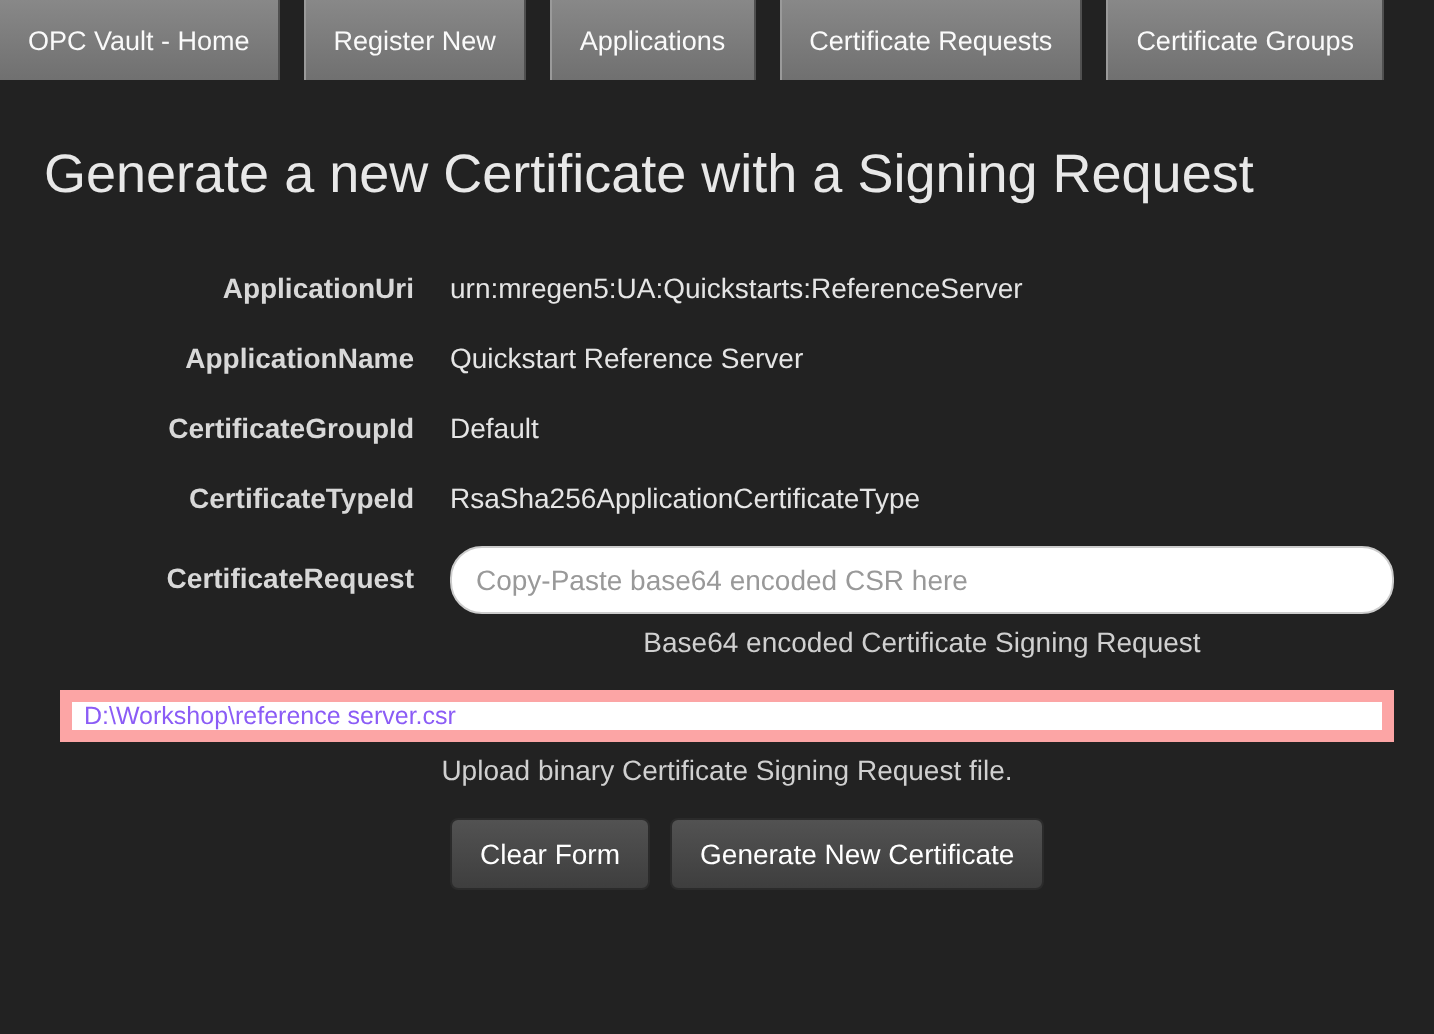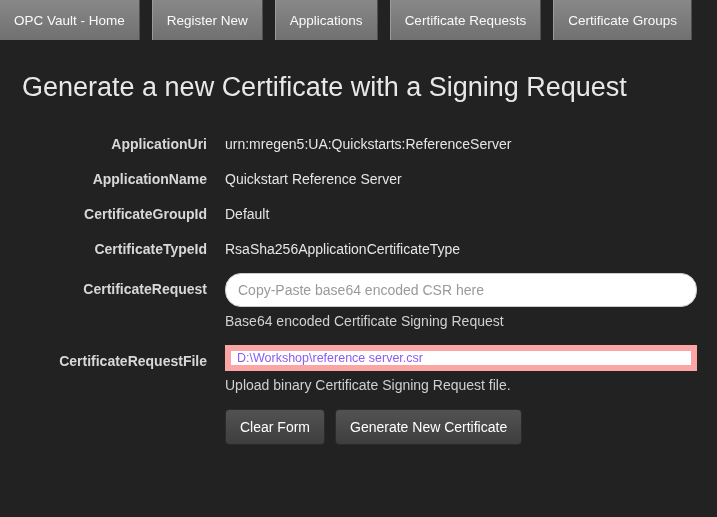--- a/index.html
+++ b/index.html
@@ -87,20 +87,21 @@
     border: 6px solid #fca5a5;
     padding: 3px 6px;
     font-size: 12.5px;
     color: #8b5cf6;
     font-family: Arial, sans-serif;
   }
   .help-text {
     font-size: 14px;
     color: #d0d0d0;
     margin-top: 6px;
+    text-align: center;
   }
   .button-row {
     display: flex;
     gap: 10px;
     margin-left: 195px;
     margin-top: 12px;
   }
   .btn {
     background: linear-gradient(to bottom, #525252, #3e3e3e);
     color: #ffffff;
@@ -150,21 +151,20 @@
 
     <div class="form-row tall-row">
       <div class="row-label">CertificateRequest</div>
       <div class="row-input-col">
         <input type="text" class="text-input" placeholder="Copy-Paste base64 encoded CSR here" style="">
         <div class="help-text">Base64 encoded Certificate Signing Request</div>
       </div>
     </div>
 
     <div class="form-row tall-row">
-      <div class="row-label">CertificateRequestFile</div>
       <div class="row-input-col">
         <input type="text" class="file-input" value="D:\Workshop\reference server.csr" style="">
         <div class="help-text">Upload binary Certificate Signing Request file.</div>
       </div>
     </div>
 
     <div class="button-row">
       <button class="btn">Clear Form</button>
       <button class="btn">Generate New Certificate</button>
     </div>

